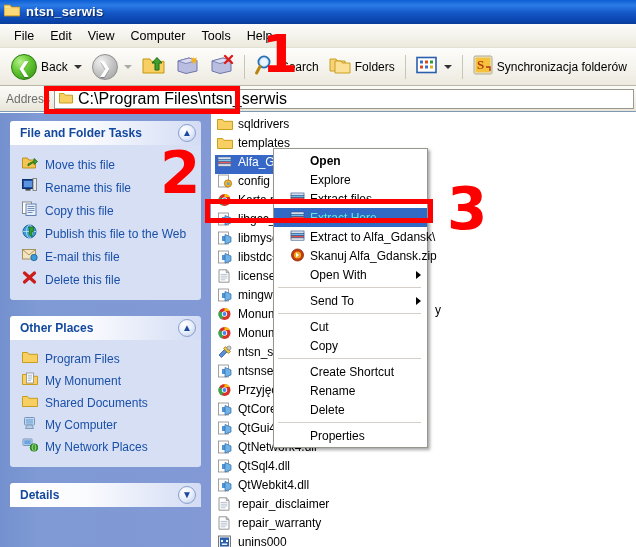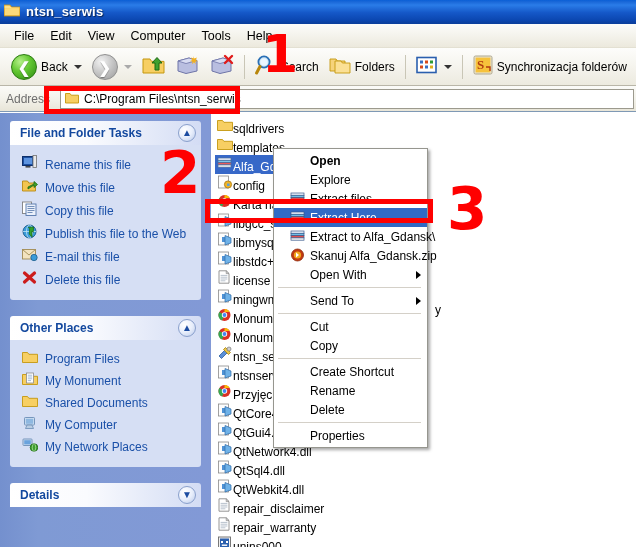--- a/index.html
+++ b/index.html
@@ -66,26 +66,26 @@
     text-shadow: 0 1px 1px rgba(0,0,0,.35);
   }
 
   
   .addrbar {
     position: absolute; left: 0; top: 86px; width: 636px; height: 26px;
     background: linear-gradient(to bottom,#fbfbf8 0%,#f2f1e9 55%,#e8e5d8 100%);
     display: flex; align-items: center; padding-left: 6px;
     border-bottom: 1px solid #7f99b5;
   }
-  .addrbar .albl { font-size: 12px; color: #6d6d6d; margin-right: 10px; }
+  .addrbar .albl { font-size: 12px; color: #6d6d6d; margin-right: 4px; }
   .addrfield {
     flex: 1; height: 20px; background: #fff; border: 1px solid #9c9a8e;
     display: flex; align-items: center; gap: 5px; padding-left: 4px; margin-right: 2px;
   }
-  .addrfield .val { font-size: 12px; color: #000; }
+  .addrfield .val { font-size: 16px; color: #000; }
 
   
   .client {
     position: absolute; left: 0; top: 113px; width: 636px; height: 434px;
     background: #ffffff; display: flex;
   }
   .sidebar {
     width: 211px; height: 434px;
     background: linear-gradient(to right, #7490ce 0%, #7f9ad4 18%, #8299d6 100%);
     padding: 8px 10px 0 10px;
@@ -110,40 +110,40 @@
   .prow {
     display: flex; align-items: center; gap: 7px; padding: 2px 0 2px 12px; cursor: default;
   }
   .prow .ptxt { font-size: 12px; color: #1a50a8; }
 
   
   .filelist {
     flex: 1; height: 434px; background: #ffffff; position: relative;
     padding: 4px 0 0 4px; overflow: hidden;
   }
-  .frow { display: flex; align-items: flex-end; height: 19px; padding-left: 2px; }
+  .frow { display: flex; align-items: flex-start; gap: 5px; height: 19px; padding-left: 2px; }
   .frow .fname { font-size: 12px; color: #000; white-space: nowrap; }
   .frow.sel { background: #3768c8; width: 68px; }
   .frow.sel .fname { color: #ffffff; }
 
   
   .ctxmenu {
     position: absolute; left: 273px; top: 148px; width: 155px;
     background: #ffffff; border: 1px solid #96968f;
     box-shadow: 2px 2px 3px rgba(0,0,0,0.35);
     padding: 2px 0; z-index: 40;
   }
   .citem {
     height: 19px; display: flex; align-items: center; gap: 4px;
     padding-left: 16px; font-size: 12px; color: #000; position: relative;
   }
   .citem .clbl { white-space: nowrap; }
   .citem.bold .clbl { font-weight: bold; }
   .citem.hl { background: #316ac5; }
-  .citem.hl .clbl { color: #ffffff; }
+  .citem.hl .clbl { color: #5eead4; }
   .citem .cico { width: 16px; height: 16px; display: inline-block; flex: none; }
   .citem .cindent { width: 16px; flex: none; }
   .csep { height: 1px; background: #d4d0c8; margin: 3px 6px 3px 4px; }
   .csub {
     position: absolute; right: 6px; top: 50%; transform: translateY(-50%);
     width: 0; height: 0; border-top: 4px solid transparent; border-bottom: 4px solid transparent;
     border-left: 5px solid #000;
   }
 
   
@@ -309,37 +309,37 @@
       <div class="panel">
         <div class="panel-head">
           <span class="ph-t">File and Folder Tasks</span>
           <span class="chev">▲</span>
         </div>
         <div class="panel-body">
 
           <div class="prow">
             <span class="ic">
               <svg width="16" height="15" viewBox="0 0 16 15">
+                <path d="M0.5 3 L5.5 3 L6.8 5 L13.5 5 L13.5 13 L0.5 13 Z" fill="#f3c552" stroke="#b98a12" stroke-width="0.9"></path>
+                <path d="M6 11 L12 7 L12 9.5 L15.5 6.5 L12 3.5 L12 6 L6 9 Z" fill="#3fa02f" stroke="#1d6a12" stroke-width="0.8"></path>
+              </svg>
+            </span>
+            <span class="ptxt">Move this file</span>
+          </div>
+
+          <div class="prow">
+            <span class="ic">
+              <svg width="16" height="15" viewBox="0 0 16 15">
                 <rect x="0.5" y="1.5" width="11" height="9" fill="#1c4fa0" stroke="#0d2f6b" stroke-width="1"></rect>
                 <rect x="2" y="3" width="8" height="6" fill="#5d94e0"></rect>
                 <rect x="11" y="0.5" width="3.5" height="12" fill="#e8e8e8" stroke="#707070" stroke-width="0.8"></rect>
                 <rect x="3.5" y="11" width="5" height="1.6" fill="#4a4a4a"></rect>
               </svg>
             </span>
             <span class="ptxt">Rename this file</span>
-          </div>
-
-          <div class="prow">
-            <span class="ic">
-              <svg width="16" height="15" viewBox="0 0 16 15">
-                <path d="M0.5 3 L5.5 3 L6.8 5 L13.5 5 L13.5 13 L0.5 13 Z" fill="#f3c552" stroke="#b98a12" stroke-width="0.9"></path>
-                <path d="M6 11 L12 7 L12 9.5 L15.5 6.5 L12 3.5 L12 6 L6 9 Z" fill="#3fa02f" stroke="#1d6a12" stroke-width="0.8"></path>
-              </svg>
-            </span>
-            <span class="ptxt">Move this file</span>
           </div>
 
           <div class="prow">
             <span class="ic">
               <svg width="16" height="15" viewBox="0 0 16 15">
                 <rect x="0.5" y="1" width="9" height="11.5" fill="#ffffff" stroke="#7f7f7f" stroke-width="0.9"></rect>
                 <rect x="4" y="3" width="10" height="11.5" fill="#eaf0fb" stroke="#5577aa" stroke-width="0.9"></rect>
                 <g stroke="#5577aa" stroke-width="0.8">
                     <line x1="5.5" y1="5.5" x2="12.5" y2="5.5"></line>
                     <line x1="5.5" y1="7.5" x2="12.5" y2="7.5"></line>

